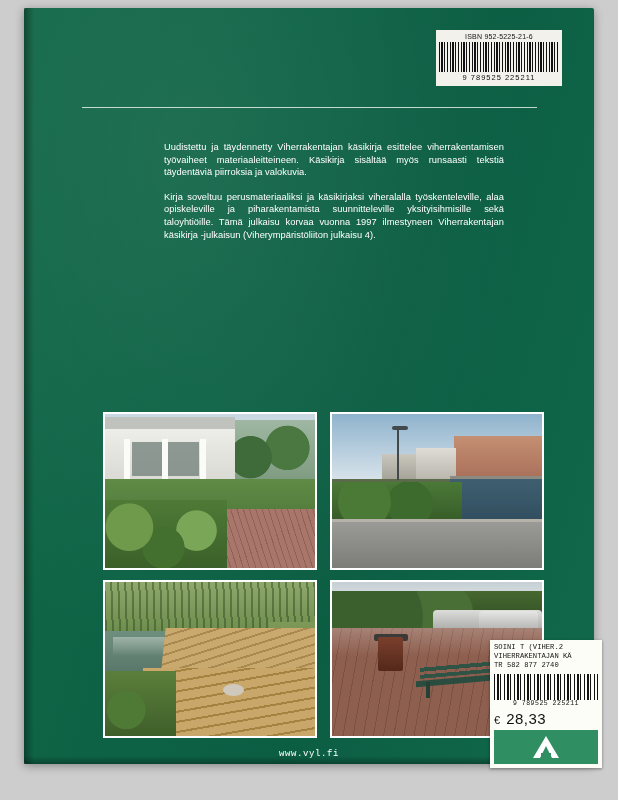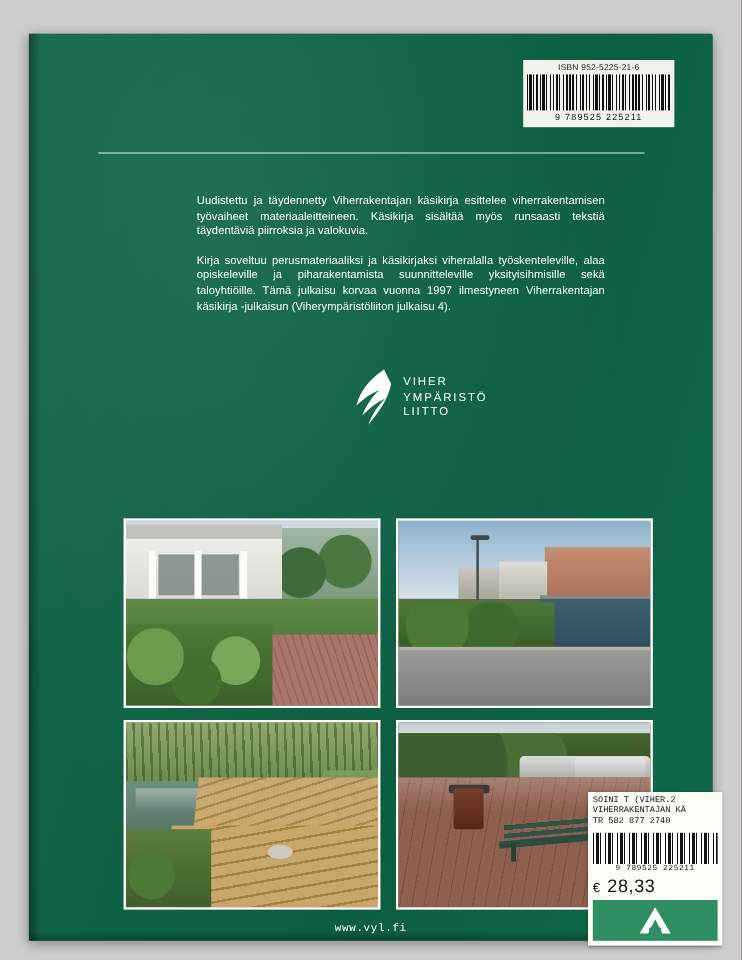--- a/index.html
+++ b/index.html
@@ -6,21 +6,21 @@
   body{
     width:618px;height:800px;
     background:#cdcdcd;
     font-family:"Liberation Sans", sans-serif;
     overflow:hidden;
     position:relative;
   }
   
   #book-cover{
     position:absolute;
-    left:24px; top:28px;
+    left:24px; top:8px;
     width:570px; height:756px;
     background:#0f6b4a;
     background-image:
       radial-gradient(ellipse at 30% 20%, rgba(255,255,255,0.07), rgba(0,0,0,0) 60%),
       linear-gradient(105deg,#14694a 0%,#0d6245 35%,#0c5e43 60%,#11694b 100%);
     box-shadow:0 2px 10px rgba(0,0,0,0.35);
     border-radius:2px;
   }
   
   #spine-edge{
@@ -256,30 +256,20 @@
     <div id="isbn-num">9 789525 225211</div>
   </div>
 
   <div id="divider"></div>
 
   <div id="blurb">
     <p>Uudistettu ja täydennetty Viherrakentajan käsikirja esittelee viherrakentamisen työvaiheet materiaaleitteineen. Käsikirja sisältää myös runsaasti tekstiä täydentäviä piirroksia ja valokuvia.</p>
     <p>Kirja soveltuu perusmateriaaliksi ja käsikirjaksi viheralalla työskenteleville, alaa opiskeleville ja piharakentamista suunnitteleville yksityisihmisille sekä taloyhtiöille. Tämä julkaisu korvaa vuonna 1997 ilmestyneen Viherrakentajan käsikirja -julkaisun (Viherympäristöliiton julkaisu 4).</p>
   </div>
 
-  <div id="logo-block">
-    <svg id="logo-mark" viewBox="0 0 34 52">
-      <path d="M26 2 C14 10, 6 20, 3 32 C9 26, 15 22, 22 19 C16 25, 11 32, 8 40 C14 34, 20 29, 27 26 C21 32, 16 39, 13 48 C21 38, 29 28, 32 14 Z" fill="#ffffff"></path>
-    </svg>
-    <div id="logo-text">
-      <div>VIHER</div>
-      <div>YMPÄRISTÖ</div>
-      <div>LIITTO</div>
-    </div>
-  </div>
 
   <div class="photo" id="photo-1">
     <div class="ph-inner">
       <div id="p1-sky"></div>
         <div id="p1-trees"></div>
       <div id="p1-building"></div>
         <div id="p1-roof"></div>
       <div id="p1-win"></div>
       <div id="p1-col1"></div>
         <div id="p1-col2"></div>

